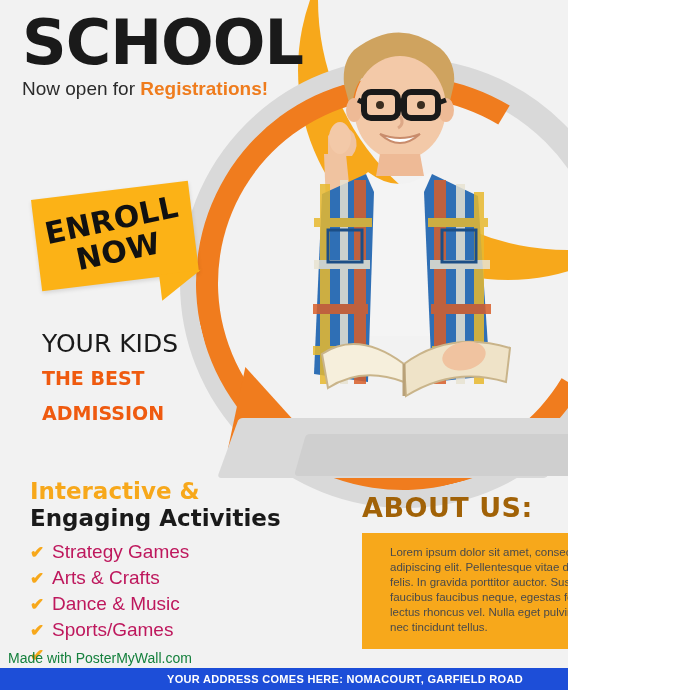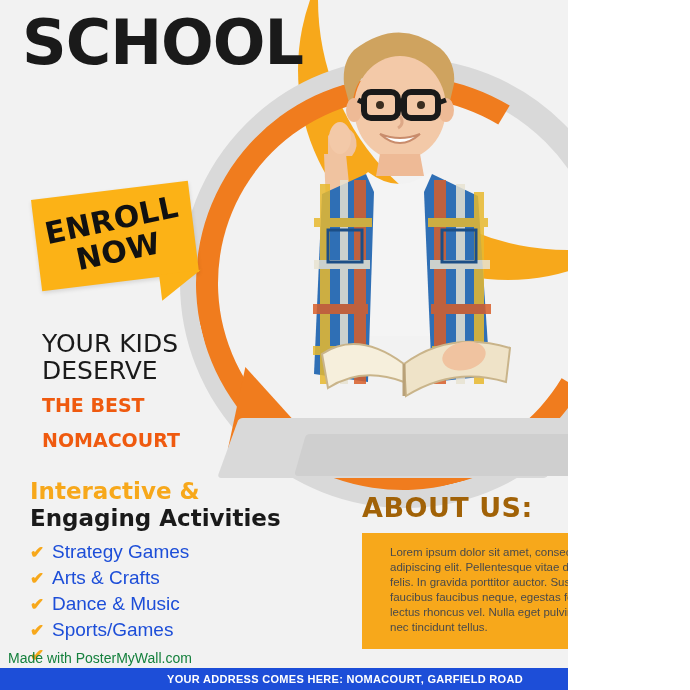--- a/index.html
+++ b/index.html
@@ -222,21 +222,21 @@
   }
   .act-check {
     color: #f7a81b;
     font-size: 17px;
     font-weight: bold;
     width: 22px;
     display: inline-block;
   }
   .act-label {
     font-size: 19px;
-    color: #1d4ed8;
+    color: #be185d;
   }
 
   
   .about {
     position: absolute;
     left: 362px;
     top: 492px;
     width: 296px;
     z-index: 8;
   }
@@ -372,35 +372,37 @@
       <path d="M176 360 q46 -34 106 -16 l-4 34 q-52 -16 -100 14 z" fill="#efe3c8" stroke="#c9b48a" stroke-width="2"></path>
       <path d="M176 360 q-46 -34 -82 -10 l6 34 q34 -22 76 -6 z" fill="#f6efdc" stroke="#c9b48a" stroke-width="2"></path>
       <path d="M176 360 l0 32" stroke="#b9a178" stroke-width="3"></path>
     </g>
 
     <ellipse cx="236" cy="352" rx="22" ry="14" fill="#f0c3a0" transform="rotate(-12 236 352)"></ellipse>
   </svg>
 
   <div class="headline">
     <div class="line1">SCHOOL</div>
+    <div class="line3">
+      <span>Now open for </span><span class="hl">Registrations!</span>
+    </div>
   </div>
 
   <div class="enroll">
     <div class="tail"></div>
     <div class="txt">
       <span>ENROLL</span>
       <span>NOW</span>
     </div>
   </div>
 
   <div class="kids">
     <div class="k1">YOUR KIDS</div>
-    <div class="k1">DESERVE</div>
     <div class="k2">THE BEST</div>
-    <div class="k2">NOMACOURT</div>
+    <div class="k2">ADMISSION</div>
   </div>
 
   <div class="activities">
     <div class="act-t1">Interactive &amp;</div>
     <div class="act-t2">Engaging Activities</div>
     <div class="act-list">
       <div class="act-item">
         <span class="act-check">✔</span>
         <span class="act-label">Strategy Games</span>
       </div>

